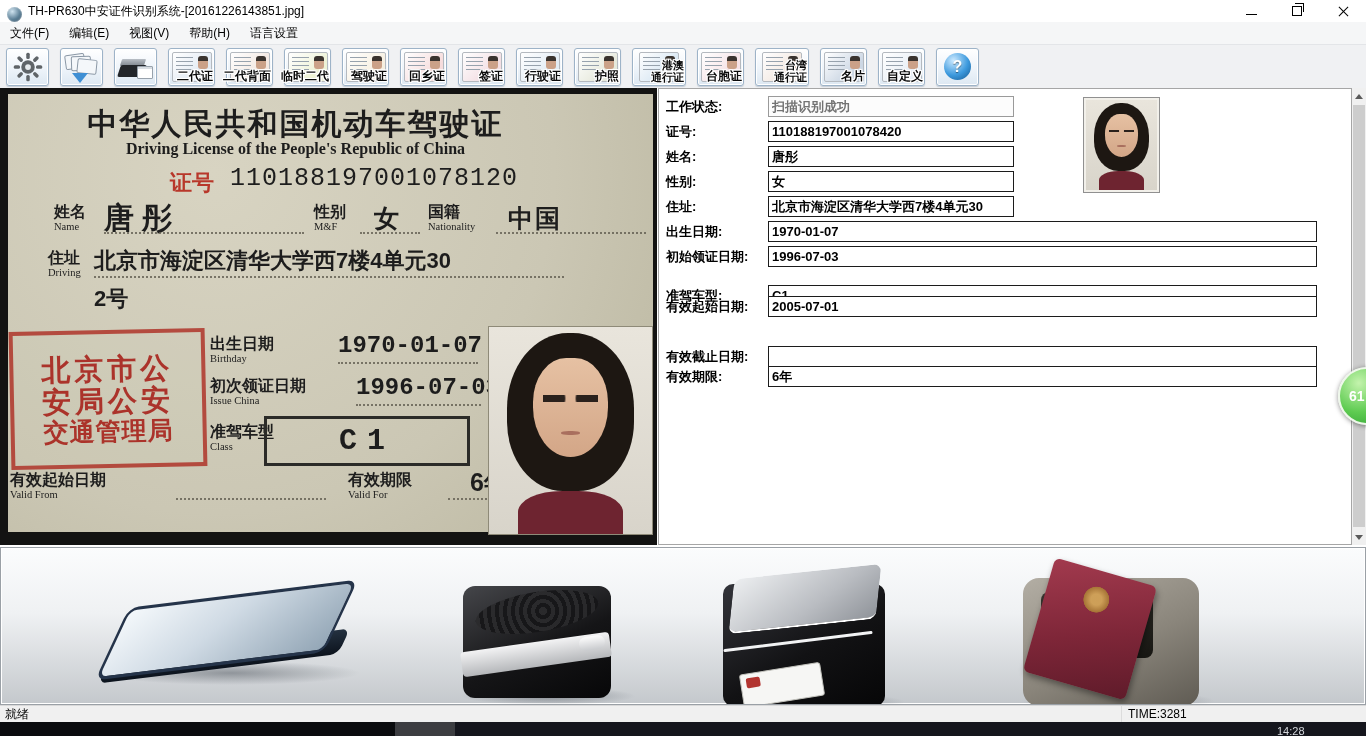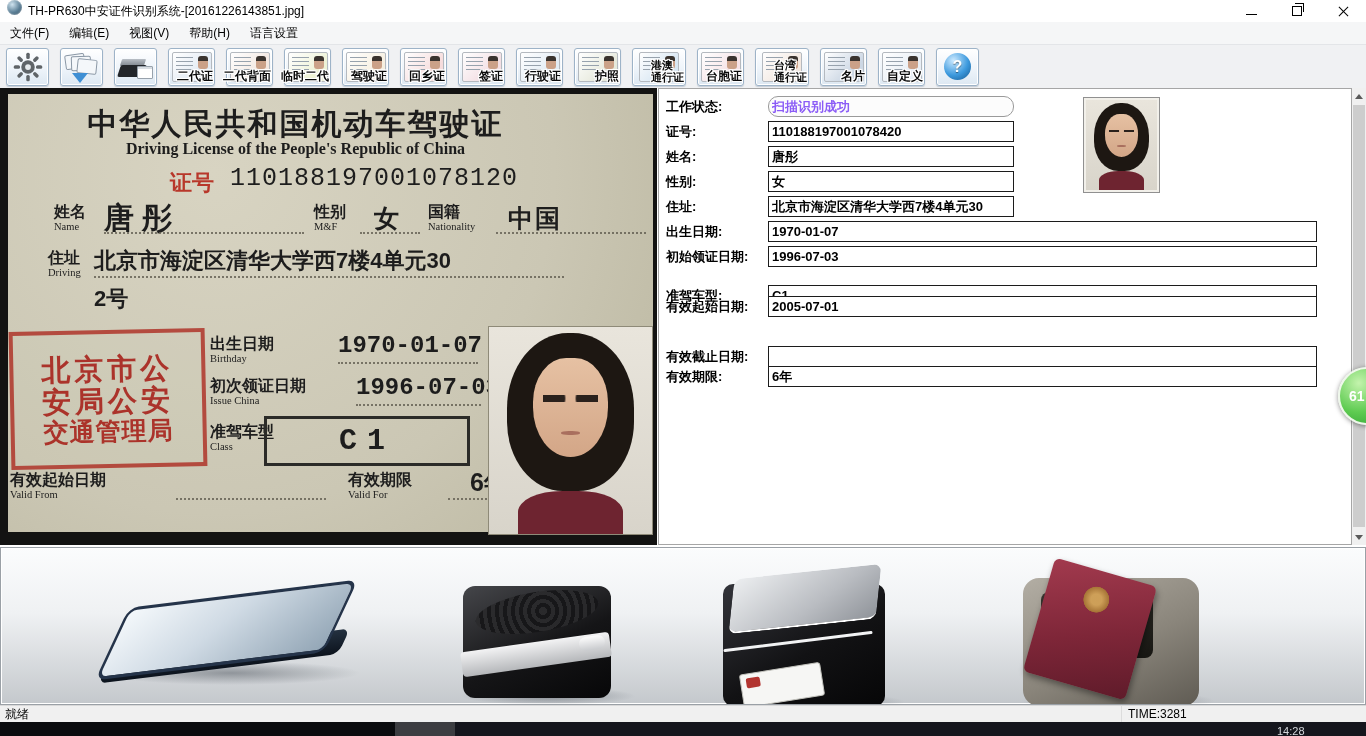--- a/index.html
+++ b/index.html
@@ -1,21 +1,21 @@
 <!DOCTYPE html>
 <html><head>
 <meta charset="utf-8">
 <style>
   html,body{margin:0;padding:0;background:#fff;}
   body{width:1366px;height:736px;overflow:hidden;position:relative;
        font-family:"Liberation Sans","DejaVu Sans",sans-serif;color:#000;}
   .abs{position:absolute;}
 
   
-  .titlebar{left:0;top:0;width:1366px;height:22px;background:#ffffff;display:flex;align-items:flex-start;}
+  .titlebar{left:0;top:0;width:1366px;height:22px;background:#ffffff;display:flex;align-items:flex-end;}
   .app-icon{width:15px;height:15px;margin-left:7px;border-radius:50%;
     background:radial-gradient(circle at 35% 30%,#cfe3ef,#5b7f96 55%,#31495c);
     box-shadow:inset 0 0 2px rgba(255,255,255,.7);}
   .title-text{margin-left:6px;font-size:12px;line-height:22px;white-space:nowrap;}
   .win-controls{position:absolute;right:0;top:0;height:22px;display:flex;}
   .win-btn{width:46px;height:22px;display:flex;align-items:center;justify-content:center;background:#fff;}
   .glyph-min{width:11px;border-top:1px solid #000;margin-top:6px;}
   .glyph-restore{width:8px;height:8px;border:1px solid #000;position:relative;background:#fff;}
   .glyph-restore::before{content:'';position:absolute;left:2px;top:-4px;width:8px;height:8px;border:1px solid #000;border-bottom:none;border-left:none;}
   .glyph-close{position:relative;width:11px;height:11px;}
@@ -31,21 +31,21 @@
   .tb-btn{height:38px;border:1px solid #9db3c8;border-radius:3px;flex:0 0 auto;
     background:linear-gradient(180deg,#ffffff 0%,#eef4fa 55%,#dde8f2 100%);
     box-shadow:inset 0 0 0 1px #fff,0 1px 1px rgba(120,140,160,.35);
     position:relative;display:flex;align-items:center;justify-content:center;padding:0;cursor:pointer;}
   .tb-w-icon{width:43px;} .tb-w-card{width:47px;} .tb-w-wide{width:54px;}
   .card-thumb{width:38px;height:28px;border-radius:2px;border:1px solid #b4b9bf;position:relative;overflow:hidden;}
   .thumb-lines{position:absolute;left:3px;top:4px;width:17px;height:14px;
     background:repeating-linear-gradient(180deg,#97a2ad 0 1px,transparent 1px 4px);}
   .thumb-face{position:absolute;right:3px;top:3px;width:10px;height:13px;border-radius:3px;
     background:linear-gradient(180deg,#3a332e 0 38%,#cba188 38%);}
-  .tb-label{position:absolute;right:1px;bottom:1px;font-weight:bold;font-size:12px;color:#0a0a0a;white-space:nowrap;line-height:1.1;text-align:left;
+  .tb-label{position:absolute;right:1px;bottom:1px;font-weight:bold;font-size:12px;color:#0a0a0a;white-space:nowrap;line-height:1.1;text-align:right;
     text-shadow:-1px 0 #fff,1px 0 #fff,0 -1px #fff,0 1px #fff,-1px -1px #fff,1px 1px #fff,1px -1px #fff,-1px 1px #fff;}
   .tb-label.two{font-size:11px;}
   .help-orb{width:27px;height:27px;border-radius:50%;color:#fff;font-weight:bold;font-size:16px;
     background:radial-gradient(circle at 35% 28%,#cdeaff,#3d9ade 55%,#14578f);
     display:flex;align-items:center;justify-content:center;text-shadow:0 1px 1px rgba(0,0,0,.45);}
   .ic-batch{position:relative;width:34px;height:26px;}
   .bcard{position:absolute;width:18px;height:13px;background:#f4f7fa;border:1px solid #8a97a5;border-radius:2px;}
   .bc1{left:0;top:0;transform:rotate(-8deg);} .bc2{left:6px;top:2px;transform:rotate(-2deg);} .bc3{left:12px;top:5px;transform:rotate(6deg);}
   .barrow{position:absolute;left:7px;bottom:-3px;width:0;height:0;border-left:8px solid transparent;border-right:8px solid transparent;border-top:10px solid #3f8fd4;}
   .ic-scanner{position:relative;width:34px;height:26px;}
@@ -86,21 +86,21 @@
   .portrait .body{position:absolute;left:18%;bottom:-3%;width:64%;height:24%;background:#6e2430;border-radius:42% 42% 0 0;}
   .lic-photo{position:absolute;left:480px;top:232px;width:163px;height:207px;border:1px solid #8e8a78;}
 
   
   .form-pane{left:658px;top:88px;width:694px;height:457px;background:#fff;border:1px solid #a6a6a6;box-sizing:border-box;}
   .frow{position:absolute;left:0;height:22px;}
   .frow .flabel{position:absolute;left:7px;top:2px;font-size:13px;font-weight:bold;white-space:nowrap;}
   .frow input{position:absolute;left:109px;top:0;height:17px;border:1px solid #1c1c1c;background:#fff;
     font-family:"Liberation Sans","DejaVu Sans",sans-serif;font-size:13px;font-weight:bold;padding:1px 3px;}
   .frow input.short{width:238px;} .frow input.long{width:541px;}
-  .frow input.readonly{border-color:#9a9a9a;color:#8b5cf6;background:#fcfcfc;border-radius:10px;}
+  .frow input.readonly{border-color:#9a9a9a;color:#737373;background:#fcfcfc;}
   .panel-photo{position:absolute;left:424px;top:8px;width:77px;height:96px;border:1px solid #909090;padding:2px;background:#f2f0ea;box-sizing:border-box;}
   .panel-photo .portrait{width:100%;height:100%;}
 
   
   .vscroll{left:1352px;top:88px;width:14px;height:457px;background:#f0f0f0;}
   .sb-btn{position:absolute;left:0;width:14px;height:16px;display:flex;align-items:center;justify-content:center;}
   .tri-up{width:0;height:0;border-left:4px solid transparent;border-right:4px solid transparent;border-bottom:5px solid #5a5a5a;}
   .tri-down{width:0;height:0;border-left:4px solid transparent;border-right:4px solid transparent;border-top:5px solid #5a5a5a;}
   .sb-thumb{position:absolute;left:1px;top:17px;width:12px;height:422px;background:#cdcdcd;}
 

